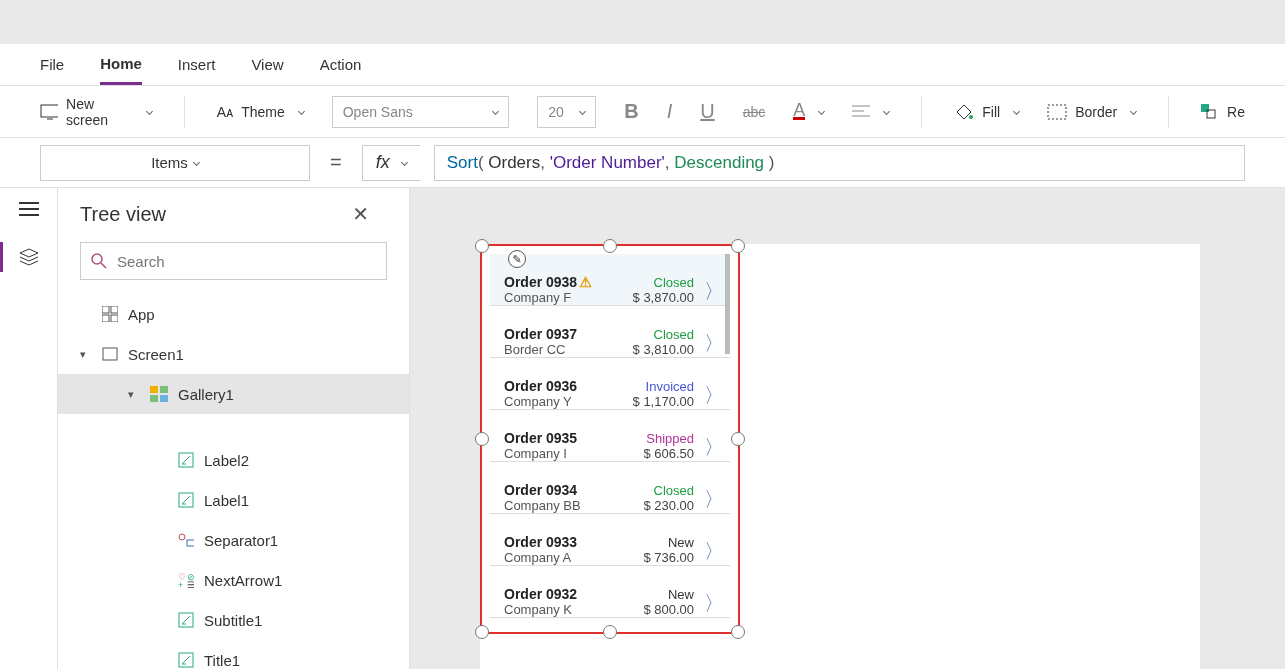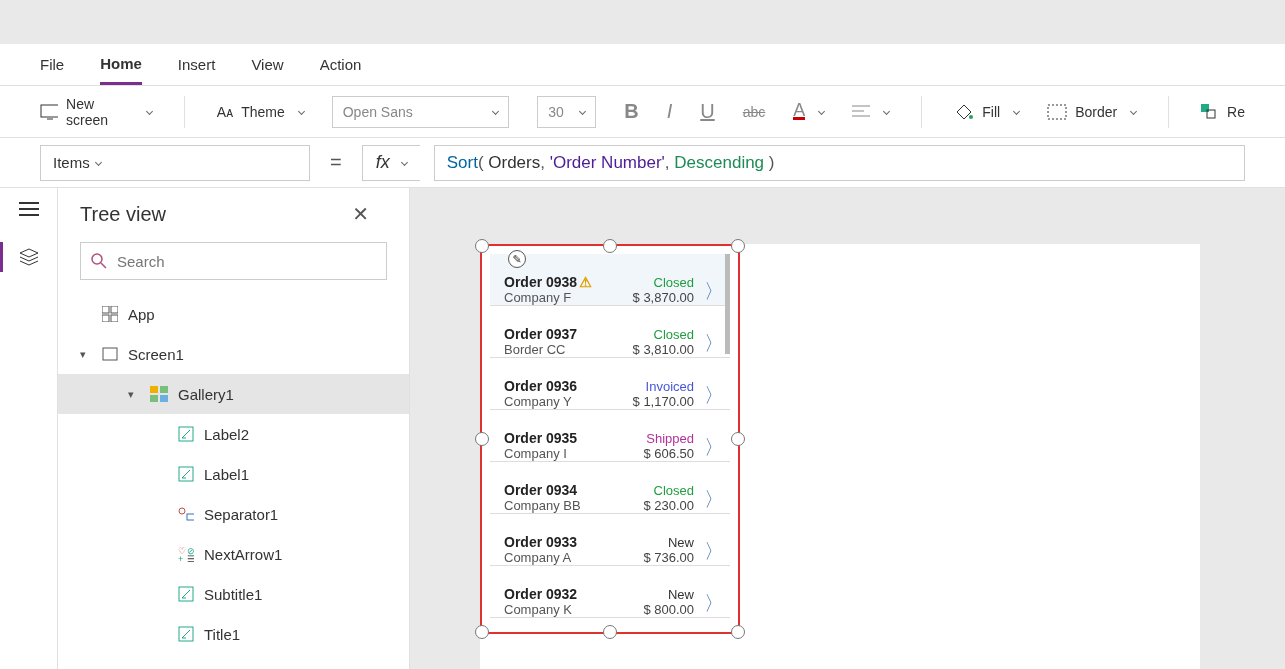--- a/index.html
+++ b/index.html
@@ -14,21 +14,21 @@
   .ribbon { background: #fff; height: 52px; display: flex; align-items: center; padding: 0 40px; gap: 28px; border-bottom: 1px solid #e0e0e0; font-size: 14px; color: #333; }
   .ribbon .sep { width:1px; height:32px; background:#e0e0e0; margin:0 4px;}
   .ribbon-btn { display:flex; align-items:center; gap:8px; cursor:pointer; color:#333; }
   .ribbon-btn.dim { color:#888; }
   .ribbon select, .ribbon .fake-select { height:32px; border:1px solid #ccc; background:#fff; font-size:14px; padding:0 10px; display:flex; align-items:center; color:#888; }
   .ribbon .font-family { width:190px; justify-content:space-between; }
   .ribbon .font-size { width:62px; justify-content:space-between; }
 
   
   .formula-row { background:#fff; height:50px; display:flex; align-items:center; padding:0 40px 0 40px; gap:14px; border-bottom:1px solid #e0e0e0;}
-  .prop-dd { border:1px solid #ccc; height:36px; width:270px; display:flex; align-items:center; padding:0 12px; justify-content:flex-start; font-size:15px; }
+  .prop-dd { border:1px solid #ccc; height:36px; width:270px; display:flex; align-items:center; padding:0 12px; justify-content:center; font-size:15px; }
   .eq { font-size:20px; color:#555; padding:0 6px;}
   .fx-box { border:1px solid #ccc; border-right:none; height:36px; width:58px; display:flex; align-items:center; justify-content:center; font-size:18px; font-style:italic; color:#333; gap:6px;}
   .formula-input { border:1px solid #ccc; height:36px; flex:1; padding:0 12px; font-family: Consolas, monospace; font-size:17px; display:flex; align-items:center; white-space:pre;}
   .tok-fn{color:#0066a1;} .tok-id{color:#333;} .tok-str{color:#4c1d95;} .tok-kw{color:#1e8a55;} .tok-p{color:#555;}
 
   
   .main { display:flex; height:525px; }
   .rail { width:58px; background:#fff; border-right:1px solid #e0e0e0; display:flex; flex-direction:column; align-items:center; padding-top:14px; gap:26px;}
   .rail .hamburger, .rail .layers-icon { cursor:pointer; }
   .rail .layers-icon { border-left:3px solid #7b2d90; padding:6px 0 6px 16px; width:100%; text-align:left;}
@@ -102,21 +102,21 @@
   <div class="ribbon-btn">
     <span style="font-size:14px;">Aᴀ</span>
     <span>Theme</span>
     <span class="chev chev-sm"></span>
   </div>
   <div class="fake-select font-family">
     <span>Open Sans</span>
     <span class="chev chev-sm"></span>
   </div>
   <div class="fake-select font-size">
-    <span>30</span>
+    <span>20</span>
     <span class="chev chev-sm"></span>
   </div>
   <div class="ribbon-btn dim" style="font-weight:700;font-size:20px;">B</div>
   <div class="ribbon-btn dim" style="font-style:italic;font-size:20px;">I</div>
   <div class="ribbon-btn dim" style="text-decoration:underline;font-size:20px;">U</div>
   <div class="ribbon-btn dim" style="text-decoration:line-through;font-size:14px;">abc</div>
   <div class="ribbon-btn dim">
     <span style="border-bottom:3px solid #c00;font-size:18px;line-height:14px;">A</span>
     <span class="chev chev-sm"></span>
   </div>
@@ -221,21 +221,21 @@
         <span class="tw">▾</span>
         <svg width="18" height="16">
             <rect x="0" y="0" width="8" height="7" fill="#f0b000"></rect>
             <rect x="10" y="0" width="8" height="7" fill="#7ac07a"></rect>
             <rect x="0" y="9" width="8" height="7" fill="#7ac07a"></rect>
             <rect x="10" y="9" width="8" height="7" fill="#6ab0e0"></rect>
           </svg>
         <span>Gallery1</span>
       </div>
       <div id="tree-children">
-          <div class="tree-row" style="padding-left: 120px;">
+          <div class="tree-row" style="padding-left: 120px; margin-top: 26px;">
             <span style="width:16px;display:inline-flex">
               <svg width="16" height="16">
                 <rect x="1" y="1" width="14" height="14" fill="none" stroke="#2a8"></rect>
                 <line x1="4" y1="12" x2="12" y2="4" stroke="#2a8"></line>
                 <line x1="4" y1="12" x2="8" y2="12" stroke="#2a8"></line>
               </svg>
             </span>
             <span>Label2</span>
           </div>
           <div class="tree-row" style="padding-left: 120px;">

